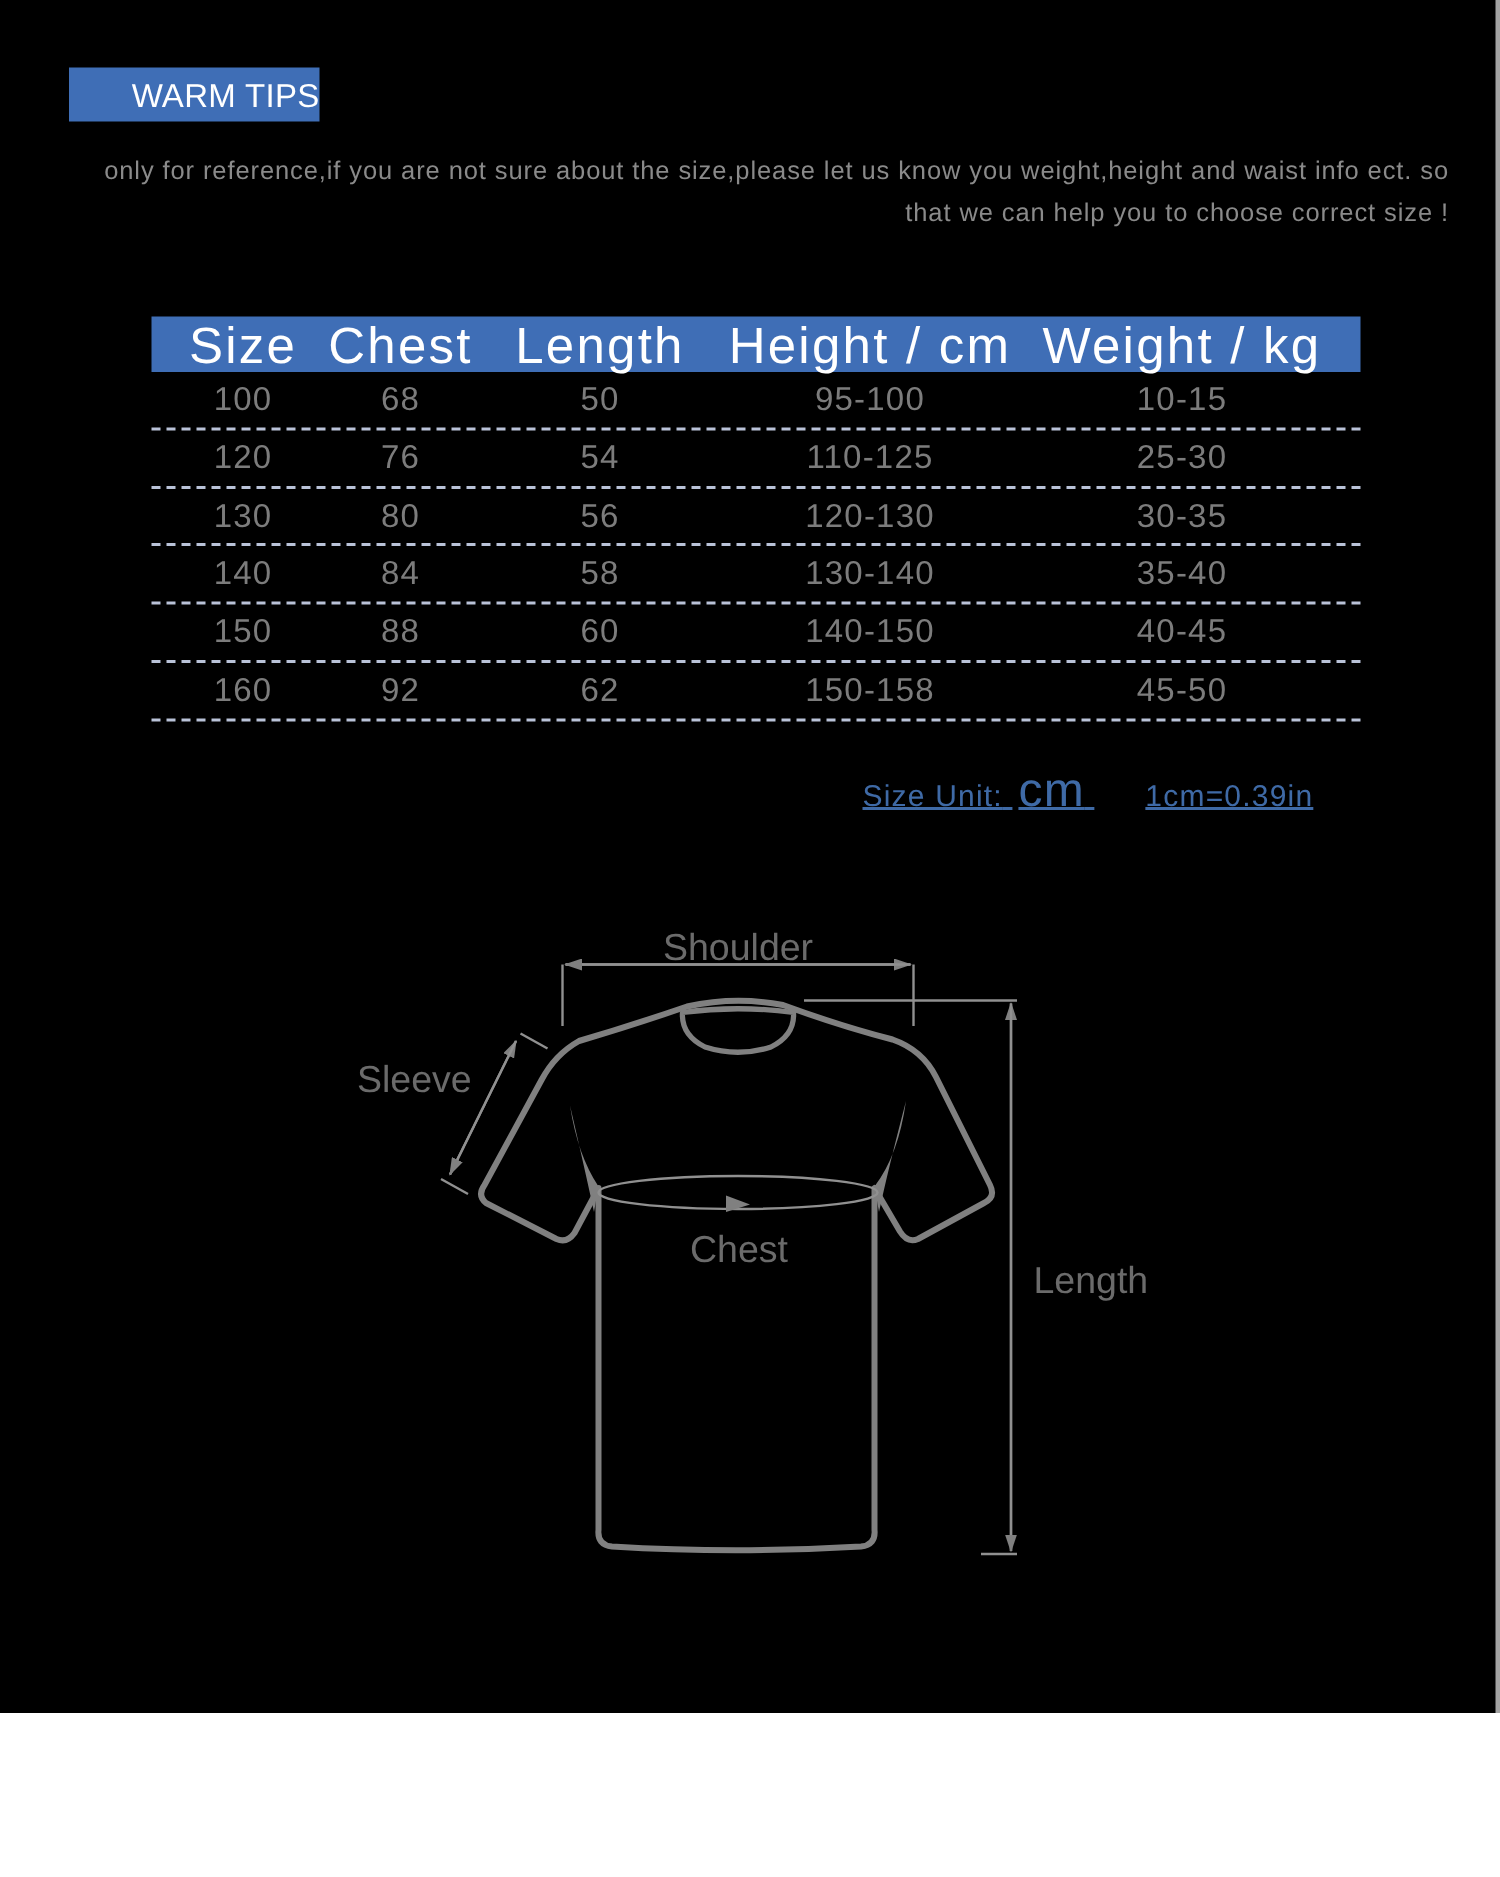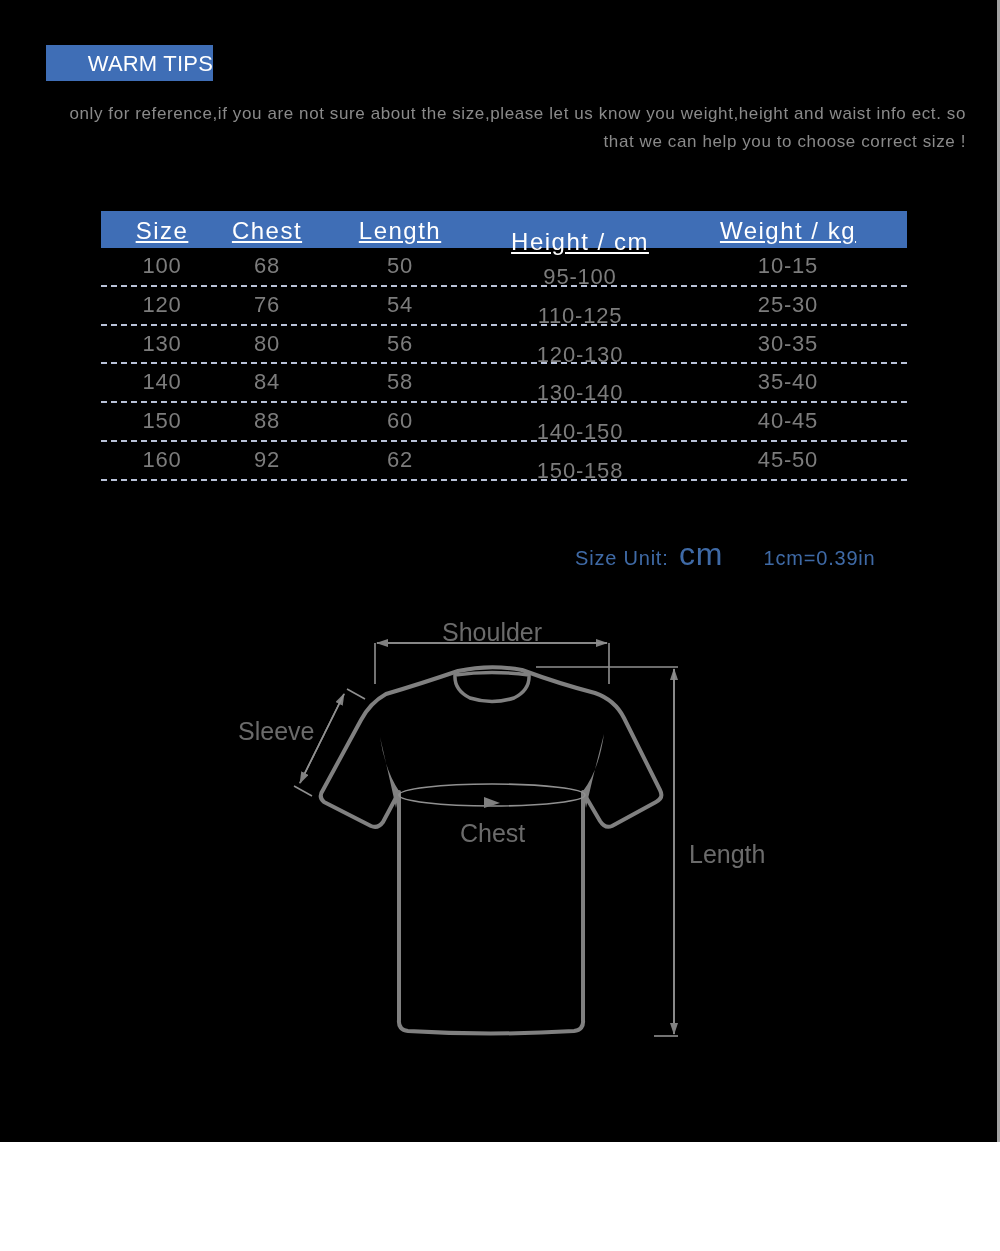--- a/index.html
+++ b/index.html
@@ -21,31 +21,31 @@
       position: absolute; left: 46px; top: 100px; width: 920px;
       color: #8a8a8a; font-size: 17px; line-height: 28px; letter-spacing: 0.6px;
     }
     .size-table { position: absolute; left: 101px; top: 211px; width: 806px; }
     .thead {
       height: 37px; background: #3f6eb6; color: #fff; position: relative;
     }
     .thead span, .trow span {
       position: absolute; top: 0; transform: translateX(-50%); white-space: nowrap;
     }
-    .thead span { font-size: 24px; line-height: 40px; letter-spacing: 1.5px; text-decoration: underline; }
+    .thead span { font-size: 34px; line-height: 40px; letter-spacing: 1.5px; }
     .trow {
       position: relative; height: 36.8px; border-bottom: 2px dashed #b9c2d8;
       color: #7c7c7c; font-size: 22px;
     }
     .trow span { line-height: 36px; letter-spacing: 0.8px; }
     .c0 { left: 61px; } .c1 { left: 166px; } .c2 { left: 299px; }
-    .c3 { left: 479px; margin-top: 11px; } .c4 { left: 687px; }
+    .c3 { left: 479px; } .c4 { left: 687px; }
     .unit-line {
-      position: absolute; left: 575px; top: 536px; color: #3f6aa6;
-      font-size: 20px; white-space: nowrap; letter-spacing: 0.8px;
+      position: absolute; left: 575px; top: 508px; color: #3f6aa6;
+      font-size: 20px; white-space: nowrap; letter-spacing: 0.8px; text-decoration: underline;
     }
     .unit-line .cm { font-size: 32px; margin-left: 4px; }
     .unit-line .conv { margin-left: 34px; }
     .diagram { position: absolute; left: 0; top: 590px; width: 1000px; height: 460px; }
     .lbl {
       position: absolute; color: #6b6b6b; font-size: 25px; white-space: nowrap;
     }
     .note {
       position: absolute; left: 94px; top: 1081px; width: 860px;
       color: #8a8a8a; font-size: 19.5px; line-height: 26px; letter-spacing: 0.9px;
@@ -152,19 +152,19 @@
         <ellipse cx="492" cy="795" rx="93" ry="11"></ellipse>
 
         <line x1="536" y1="667" x2="678" y2="667"></line>
         <line x1="654" y1="1036" x2="678" y2="1036"></line>
         <line x1="674" y1="1034" x2="674" y2="669" marker-end="url(#ah)"></line>
         <line x1="674" y1="669" x2="674" y2="1034" marker-end="url(#ah)"></line>
       </g>
       <path d="M484,797 L500,803 L484,808 z" fill="#808080"></path>
     </svg>
     <div class="lbl" style="left:442px;top:28px;">Shoulder</div>
-    <div class="lbl" style="left:238px;top:127px;">Sleeve</div>
+    <div class="lbl" style="left:238px;top:116px;">Sleeve</div>
     <div class="lbl" style="left:460px;top:229px;">Chest</div>
     <div class="lbl" style="left:689px;top:250px;">Length</div>
   </div>
 
 
 </div>
 
 </body></html>

